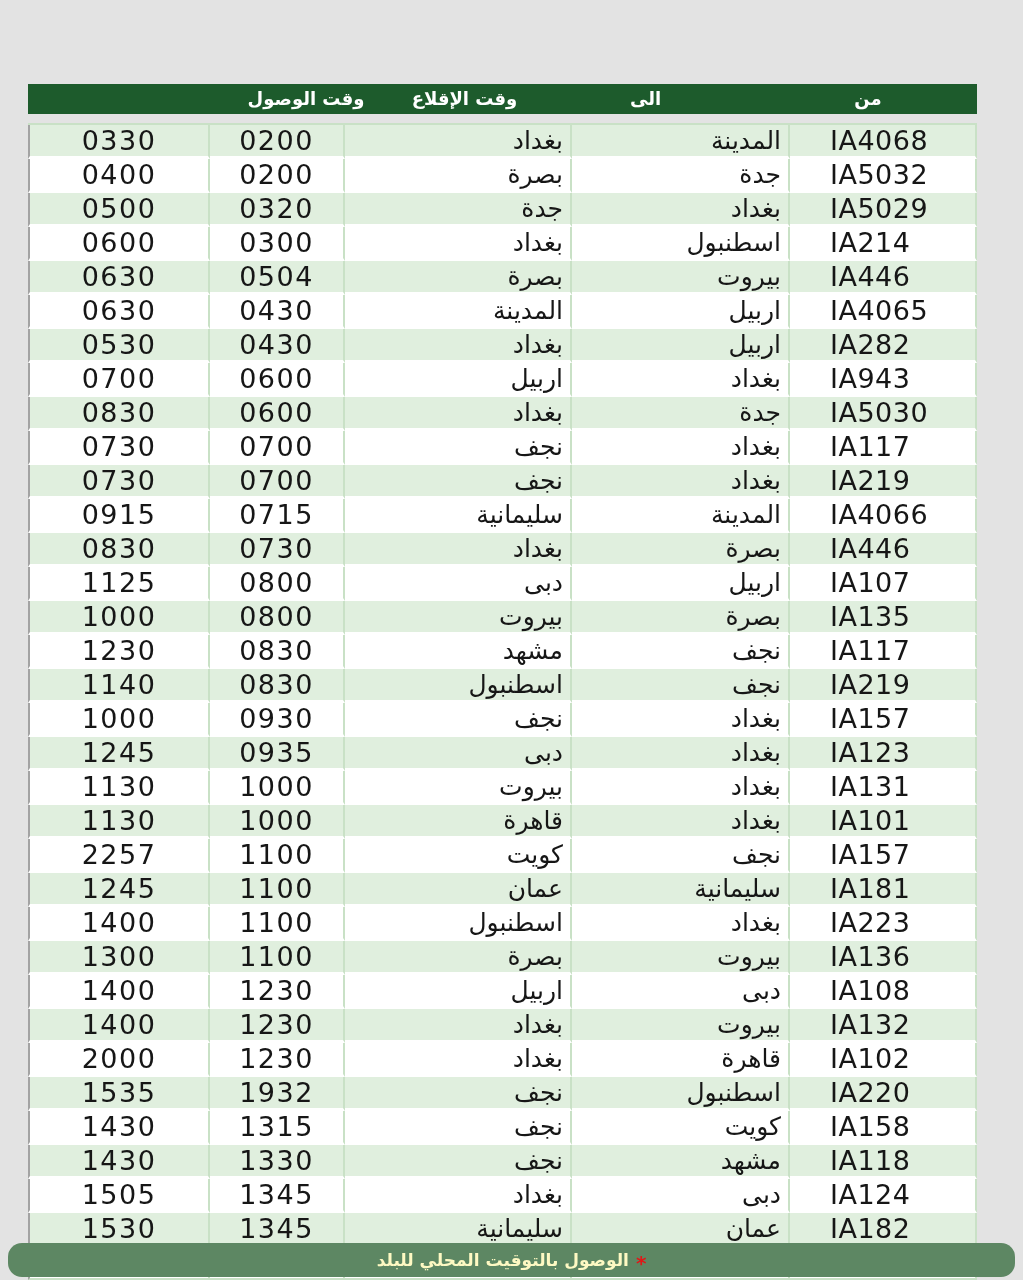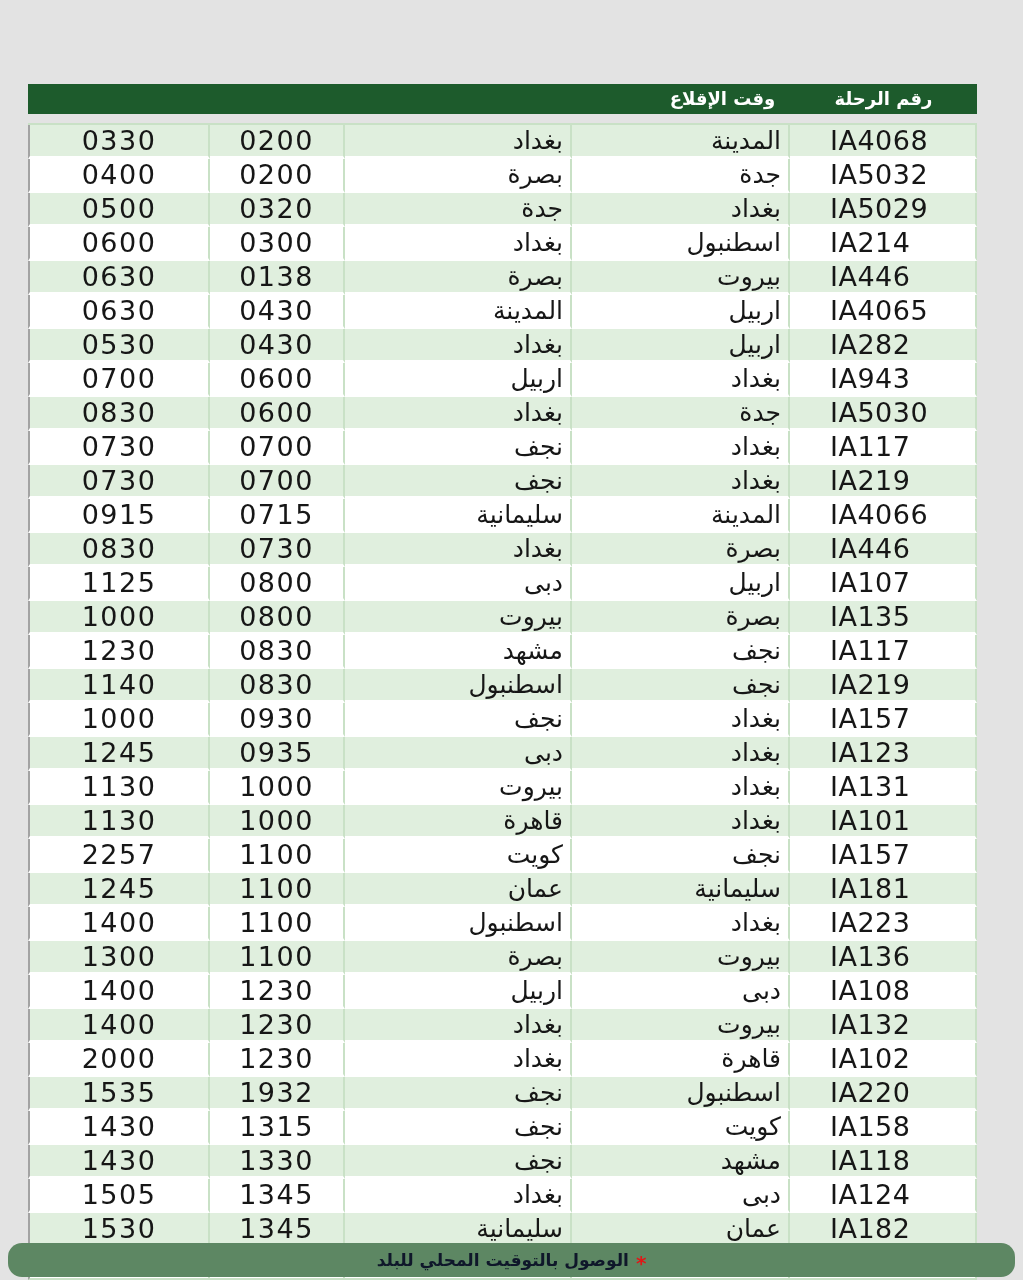--- a/index.html
+++ b/index.html
@@ -108,31 +108,33 @@
   }
   .footer-bar .asterisk {
     color: #e01717;
     font-weight: bold;
     font-size: 20px;
     line-height: 20px;
     position: relative;
     top: 3px;
   }
   .footer-bar .note-text {
-    color: #0f172a;
+    color: #fef9c3;
     font-weight: bold;
     font-size: 17px;
   }
 </style>
 </head>
 <body>
 
 <div class="table-header">
-  <div class="hcell w-flight">رقم الرحلة</div>
+  <div class="hcell w-from">من</div>
+  <div class="hcell w-to">الى</div>
   <div class="hcell w-dep">وقت الإقلاع</div>
+  <div class="hcell w-arr">وقت الوصول</div>
 </div>
 
 <div class="table-body-wrap">
   <table class="flights">
     <colgroup>
       <col style="width:187px">
       <col style="width:218px">
       <col style="width:227px">
       <col style="width:135px">
       <col style="width:182px">
@@ -163,21 +165,21 @@
           <td class="cell-flight">IA214</td>
           <td class="cell-city">اسطنبول</td>
           <td class="cell-city">بغداد</td>
           <td class="cell-time">0300</td>
           <td class="cell-time">0600</td>
         </tr>
         <tr class="row-green">
           <td class="cell-flight">IA446</td>
           <td class="cell-city">بيروت</td>
           <td class="cell-city">بصرة</td>
-          <td class="cell-time">0138</td>
+          <td class="cell-time">0504</td>
           <td class="cell-time">0630</td>
         </tr>
         <tr class="row-white">
           <td class="cell-flight">IA4065</td>
           <td class="cell-city">اربيل</td>
           <td class="cell-city">المدينة</td>
           <td class="cell-time">0430</td>
           <td class="cell-time">0630</td>
         </tr>
         <tr class="row-green">

